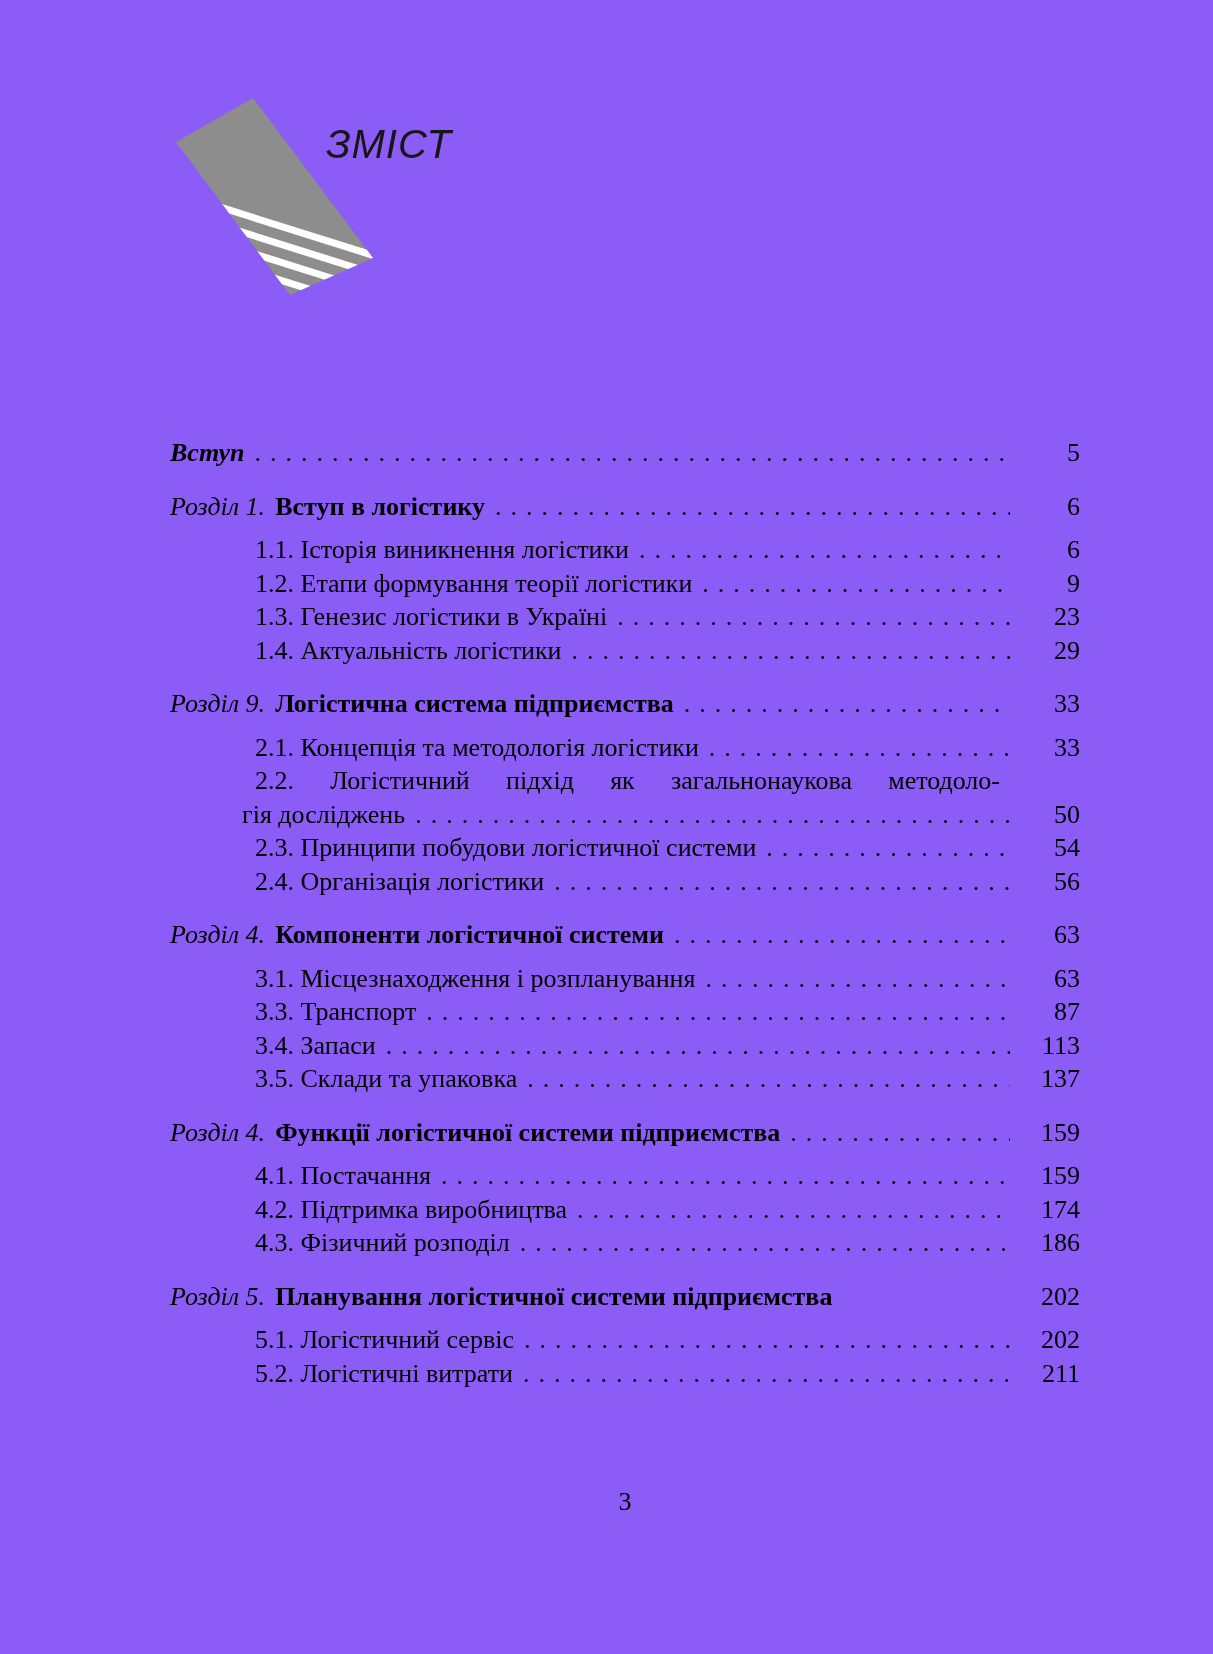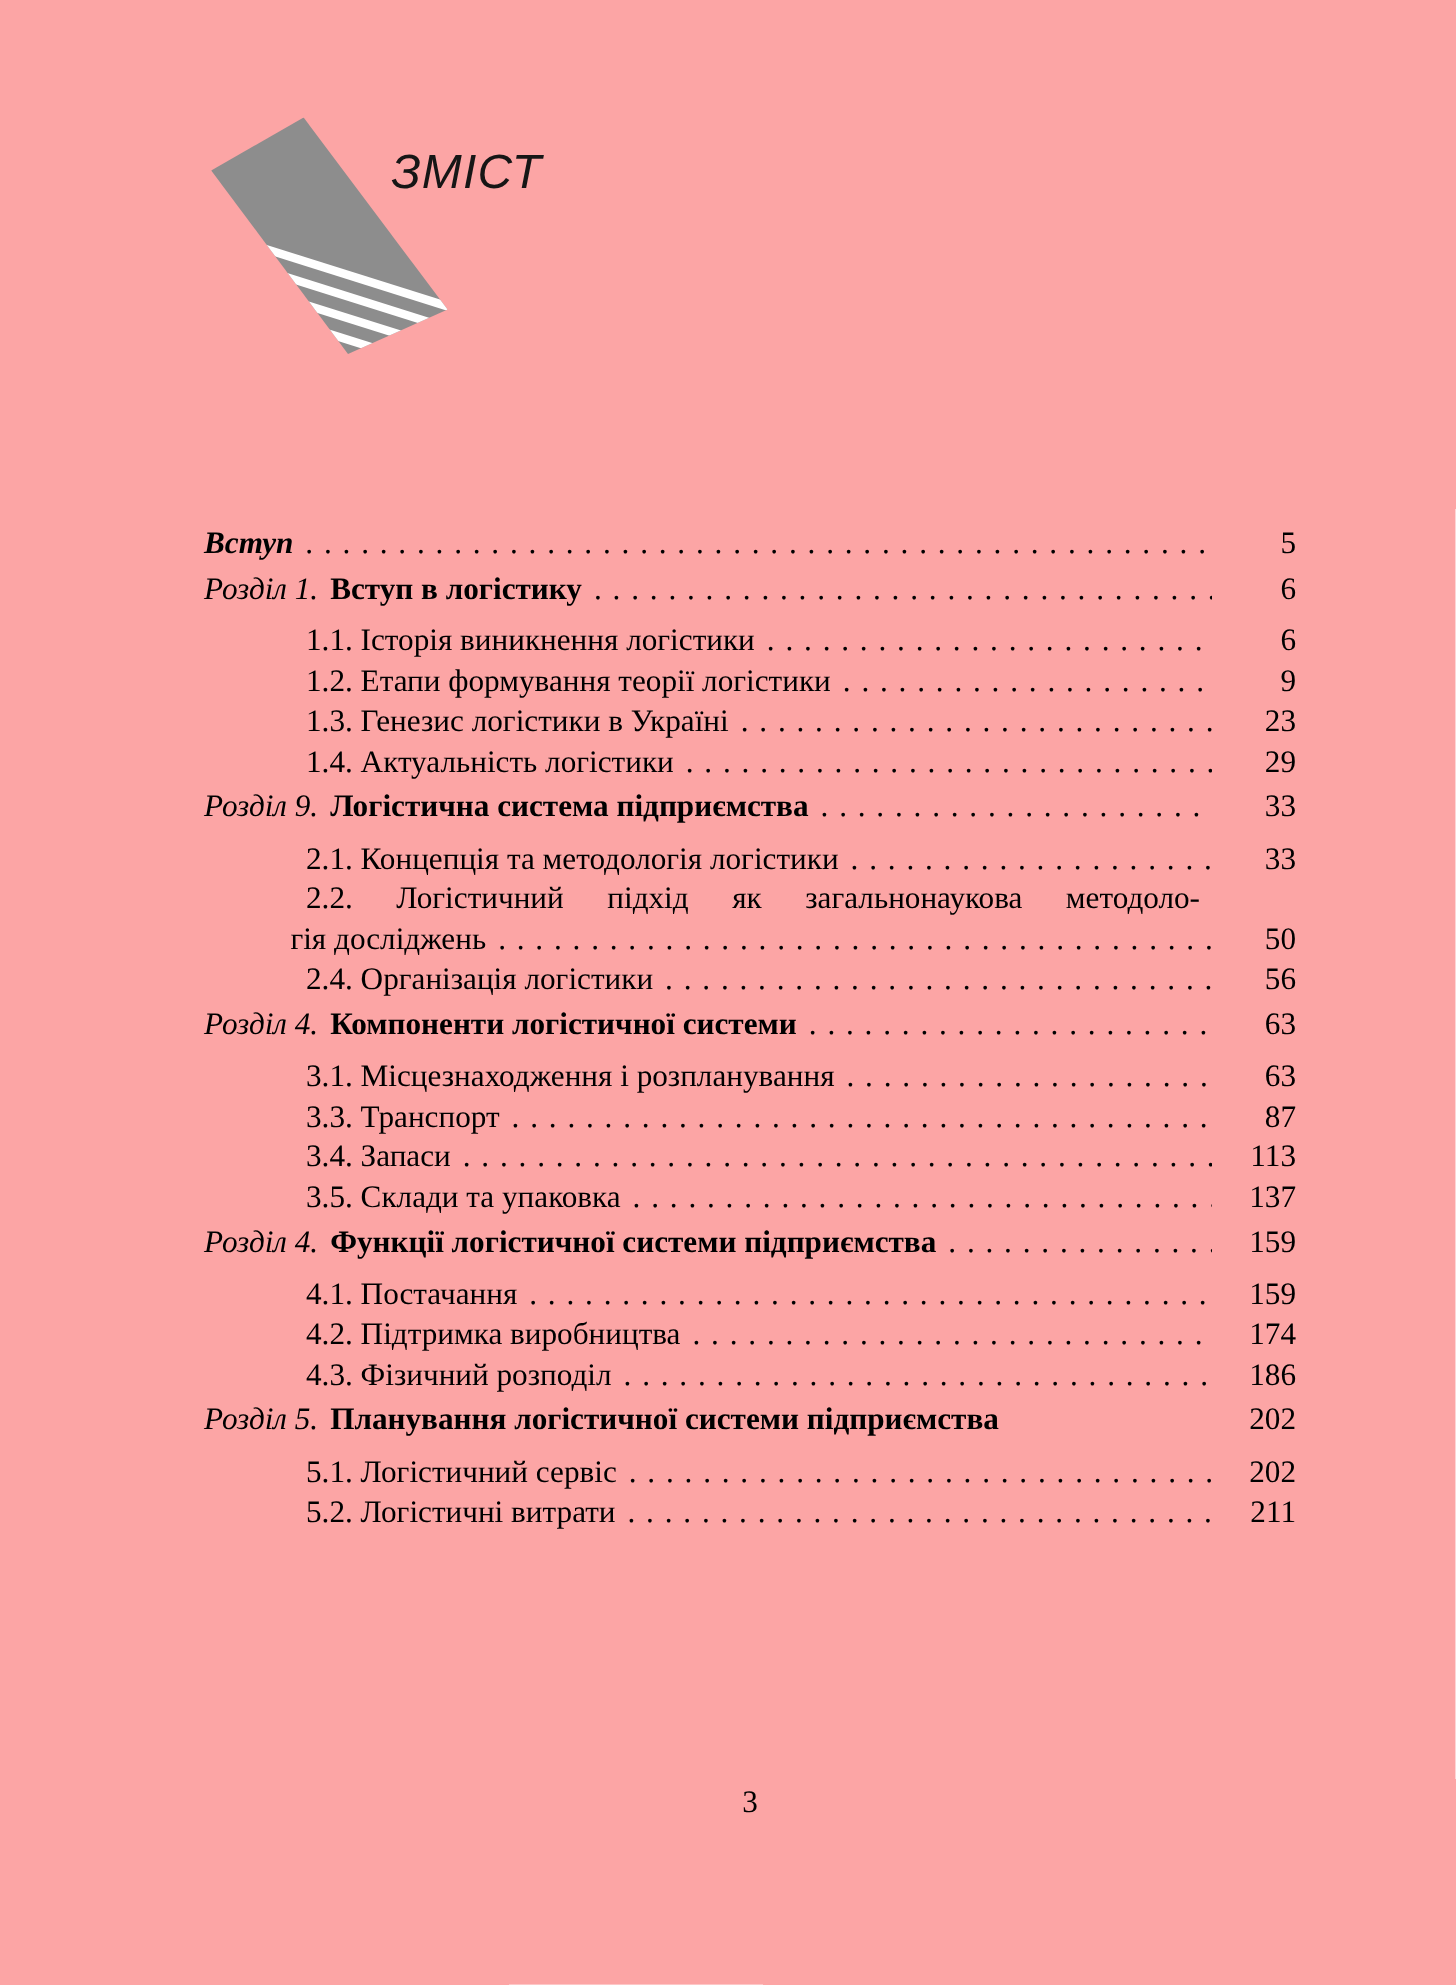--- a/index.html
+++ b/index.html
@@ -1,20 +1,20 @@
 <!DOCTYPE html>
 <html><head>
 <meta charset="utf-8">
 <style>
   html, body { margin: 0; padding: 0; background: #ffffff; }
   .page {
     position: relative;
     width: 1213px;
     height: 1654px;
-    background: #fca5a5;
+    background: #8b5cf6;
     font-family: "Liberation Serif", serif;
     color: #000000;
     overflow: hidden;
   }
 
   
   .logo-svg { position: absolute; left: 160px; top: 90px; }
   .contents-title {
     position: absolute;
     left: 326px;
@@ -30,21 +30,21 @@
   
   .toc {
     position: absolute;
     left: 170px;
     top: 436px;
     width: 910px;
     font-size: 26px;
     line-height: 33.5px;
   }
   .row { display: flex; align-items: center; }
-  .row.chapter { margin-top: 4px; margin-bottom: 10px; }
+  .row.chapter { margin-top: 20px; margin-bottom: 10px; }
 
   .intro-label  { font-weight: bold; font-style: italic; white-space: nowrap; }
   .chapter-prefix { font-style: italic; margin-right: 10px; white-space: nowrap; }
   .chapter-title  { font-weight: bold; white-space: nowrap; }
   .section-label  { white-space: nowrap; }
 
   .row.section { padding-left: 85px; }
   .row.wrap-first {
     display: block;
     padding-left: 85px;
@@ -151,20 +151,25 @@
         <span class="leader"></span>
         <span class="pagenum">33</span>
       </div>
       <div class="row section wrap-first"><span class="section-label-wrap">2.2. Логістичний підхід як загальнонаукова методоло-</span></div>
       <div class="row wrap-cont">
         <span class="section-label">гія досліджень</span>
         <span class="leader"></span>
         <span class="pagenum">50</span>
       </div>
       <div class="row section">
+        <span class="section-label">2.3. Принципи побудови логістичної системи</span>
+        <span class="leader"></span>
+        <span class="pagenum">54</span>
+      </div>
+      <div class="row section">
         <span class="section-label">2.4. Організація логістики</span>
         <span class="leader"></span>
         <span class="pagenum">56</span>
       </div>
       <div class="row chapter">
         <span class="chapter-prefix">Розділ 4.</span>
         <span class="chapter-title">Компоненти логістичної системи</span>
         <span class="leader"></span>
         <span class="pagenum">63</span>
       </div>

